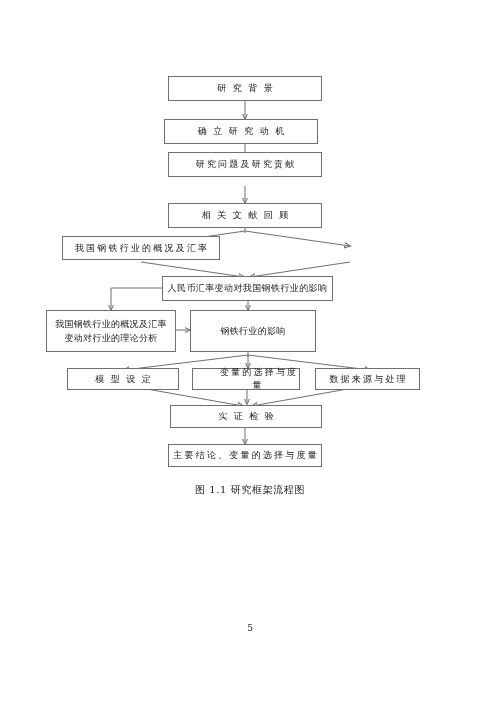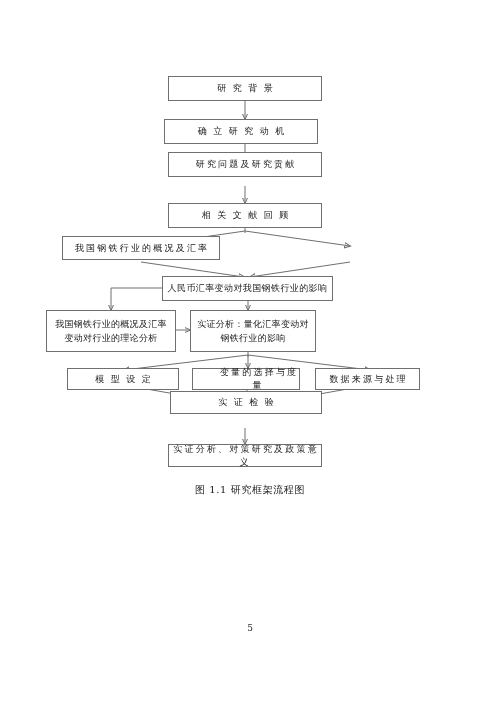--- a/index.html
+++ b/index.html
@@ -170,43 +170,42 @@
 
     <div class="fbox two-line" style="left:46px; top:310px; width:130px; height:42px;">
       <div>
         <span class="line">我国钢铁行业的概况及汇率</span>
         <span class="line">变动对行业的理论分析</span>
       </div>
     </div>
 
     <div class="fbox two-line" style="left:190px; top:310px; width:126px; height:42px;">
       <div>
-        <span class="line">实证分析：量化汇率变动对</span>
         <span class="line">钢铁行业的影响</span>
       </div>
     </div>
 
     <div class="fbox spaced" style="left:67px; top:368px; width:112px; height:22px;">
       <span>模型设定</span>
     </div>
 
     <div class="fbox spaced-sm" style="left:192px; top:368px; width:108px; height:22px;padding-left:24px;">
       <span>变量的选择与度量</span>
     </div>
 
     <div class="fbox spaced-sm" style="left:315px; top:368px; width:105px; height:22px;">
       <span>数据来源与处理</span>
     </div>
 
-    <div class="fbox spaced" style="left:170px; top:391px; width:152px; height:23px;">
+    <div class="fbox spaced" style="left:170px; top:405px; width:152px; height:23px;">
       <span>实证检验</span>
     </div>
 
     <div class="fbox spaced-sm" style="left:168px; top:444px; width:154px; height:23px;">
-      <span>实证分析、对策研究及政策意义</span>
+      <span>主要结论、变量的选择与度量</span>
     </div>
 
     <div class="caption" style="top:483px;">图 1.1 研究框架流程图</div>
   </div>
 
   <div class="page-num" style="top:623px;">5</div>
 
 </div>
 
 </body></html>

